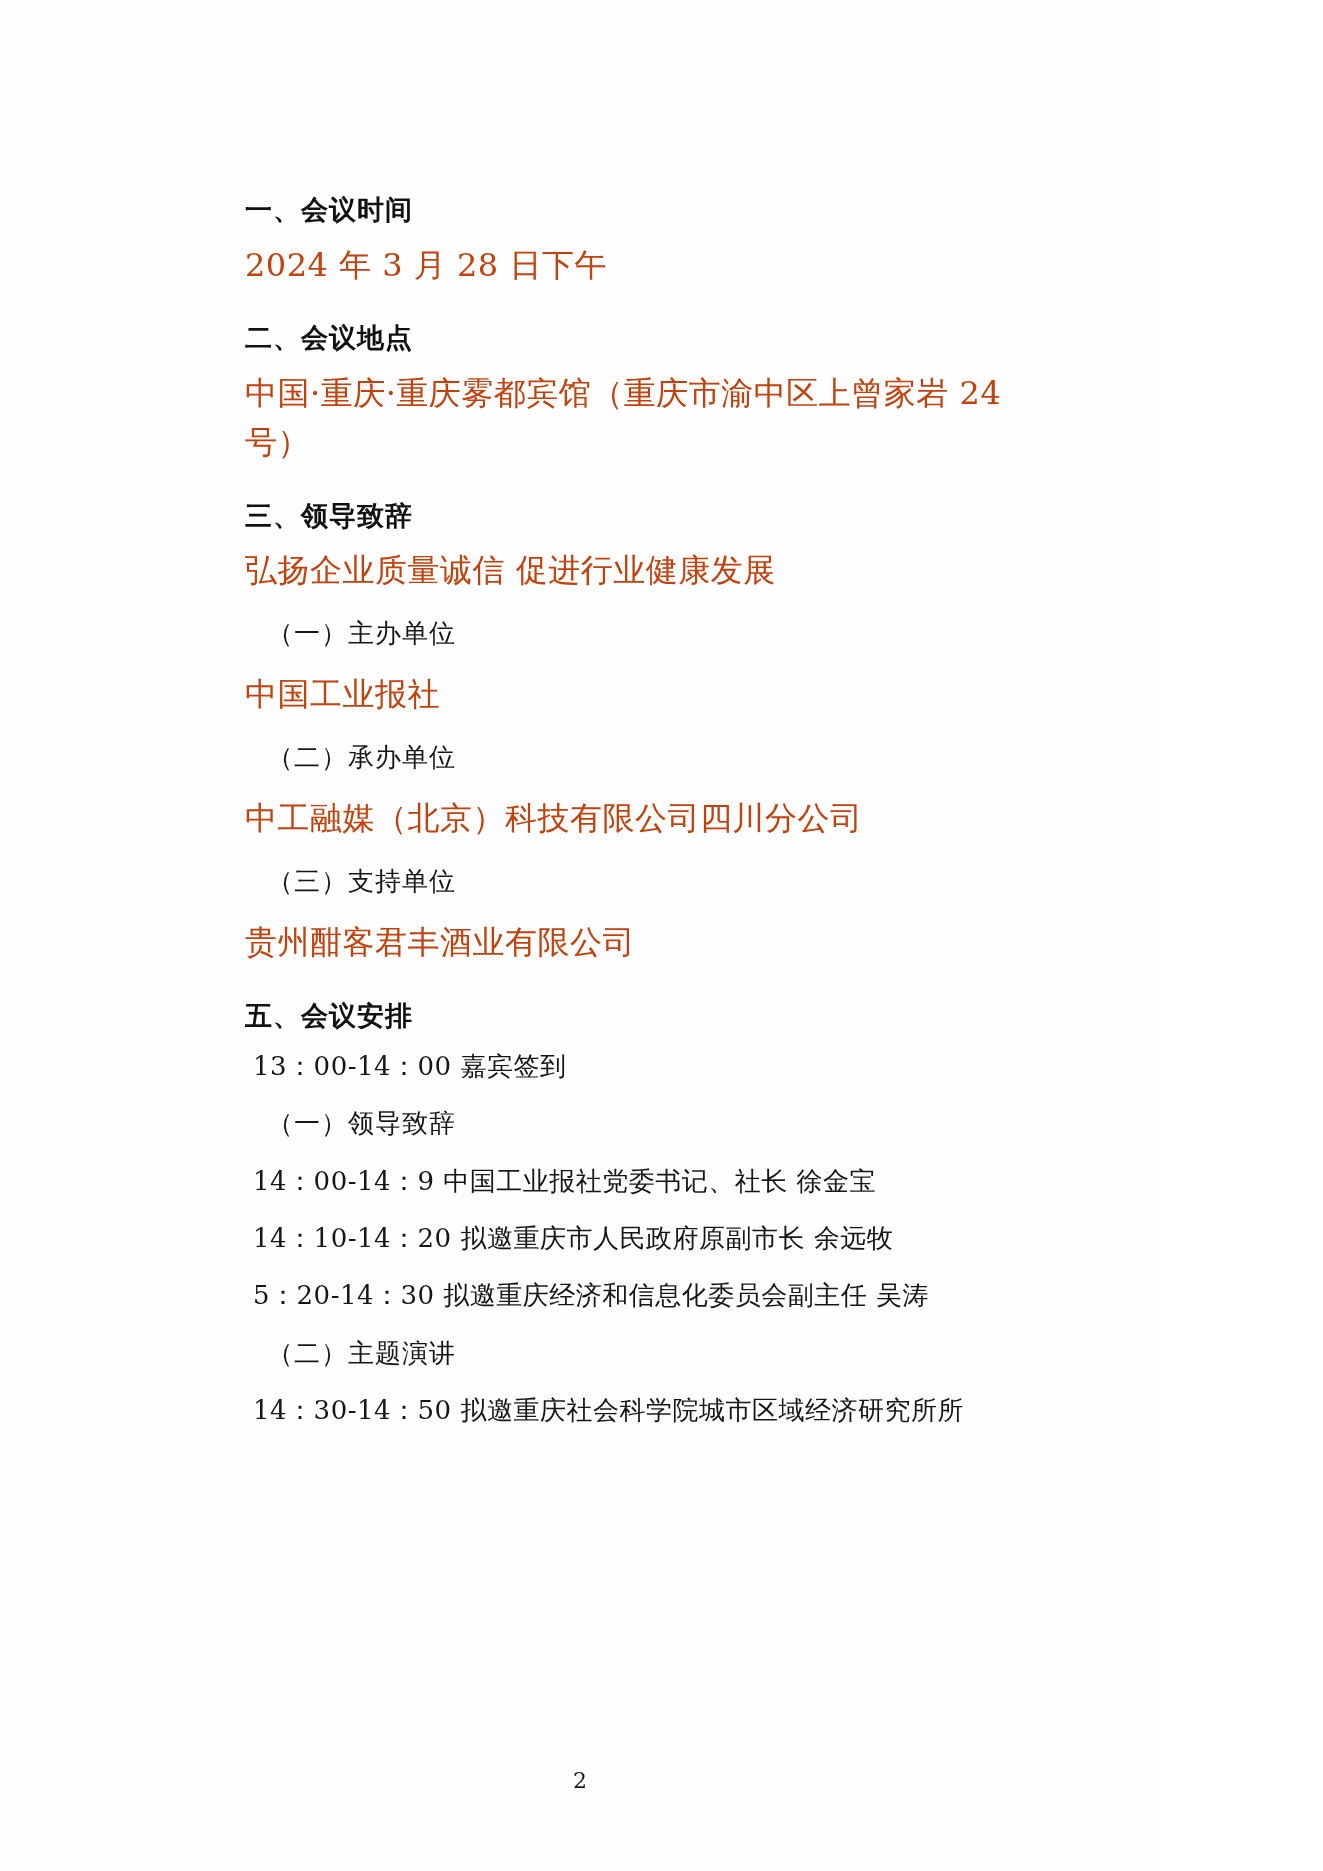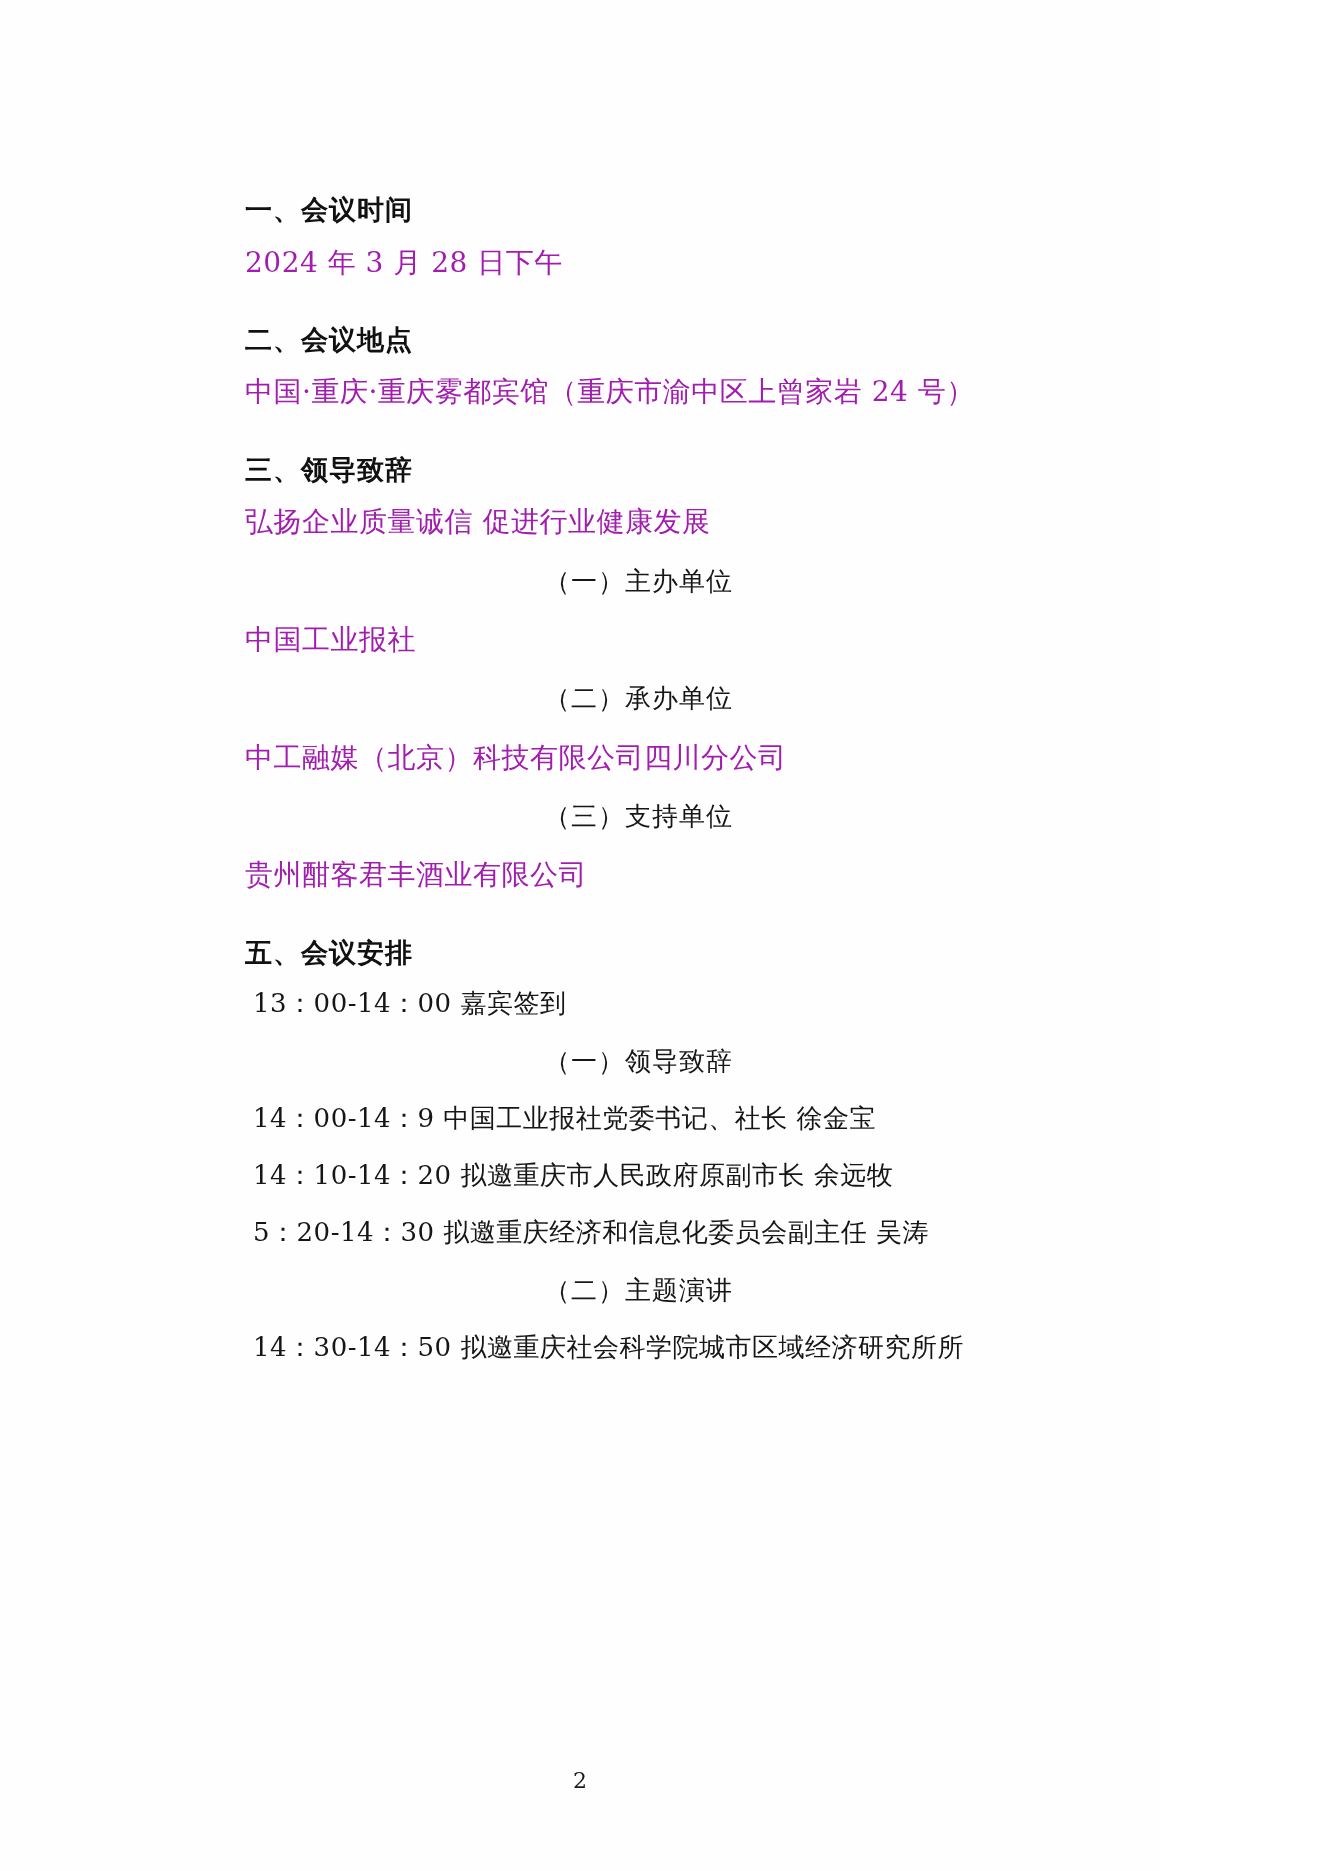--- a/index.html
+++ b/index.html
@@ -31,37 +31,36 @@
   .heading {
     font-family: "DejaVu Sans", "Liberation Sans", sans-serif;
     font-weight: bold;
     font-size: 27px;
     letter-spacing: 1px;
     color: #111111;
     margin: 0 0 10px 0;
     line-height: 1.5;
   }
   .heading-spaced {
-    margin-top: 36px;
+    margin-top: 28px;
   }
   .para {
-    font-size: 28px;
+    font-size: 32px;
     line-height: 1.55;
-    color: #a21caf;
+    color: #c2410c;
     margin: 0 0 17px 0;
     letter-spacing: 0.5px;
   }
   .sub-heading {
     font-size: 26px;
     line-height: 1.55;
     color: #161616;
     margin: 0 0 17px 0;
     padding-left: 22px;
     letter-spacing: 1px;
-    text-align: center;
   }
   .schedule-line {
     font-size: 26px;
     line-height: 1.55;
     color: #161616;
     margin: 0 0 17px 8px;
     letter-spacing: 0.5px;
   }
   .page-number {
     position: absolute;

